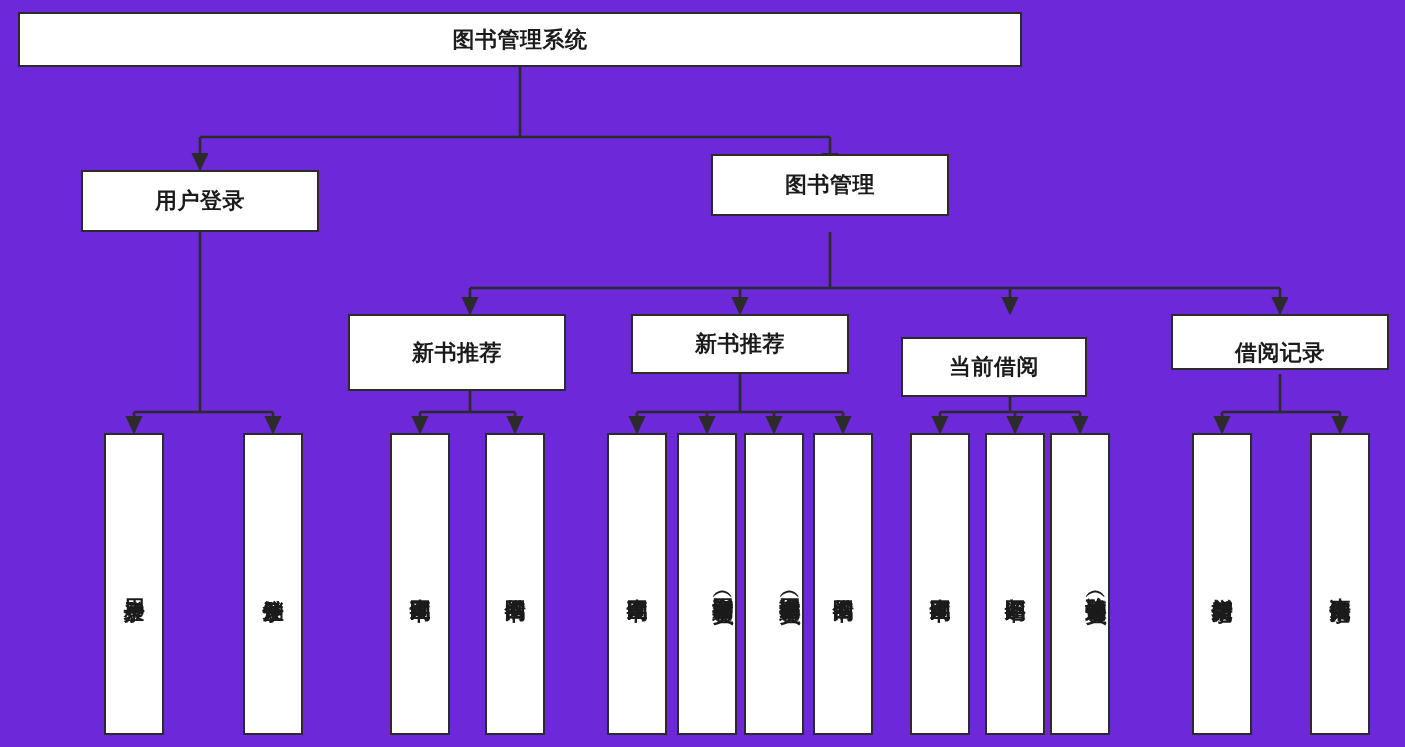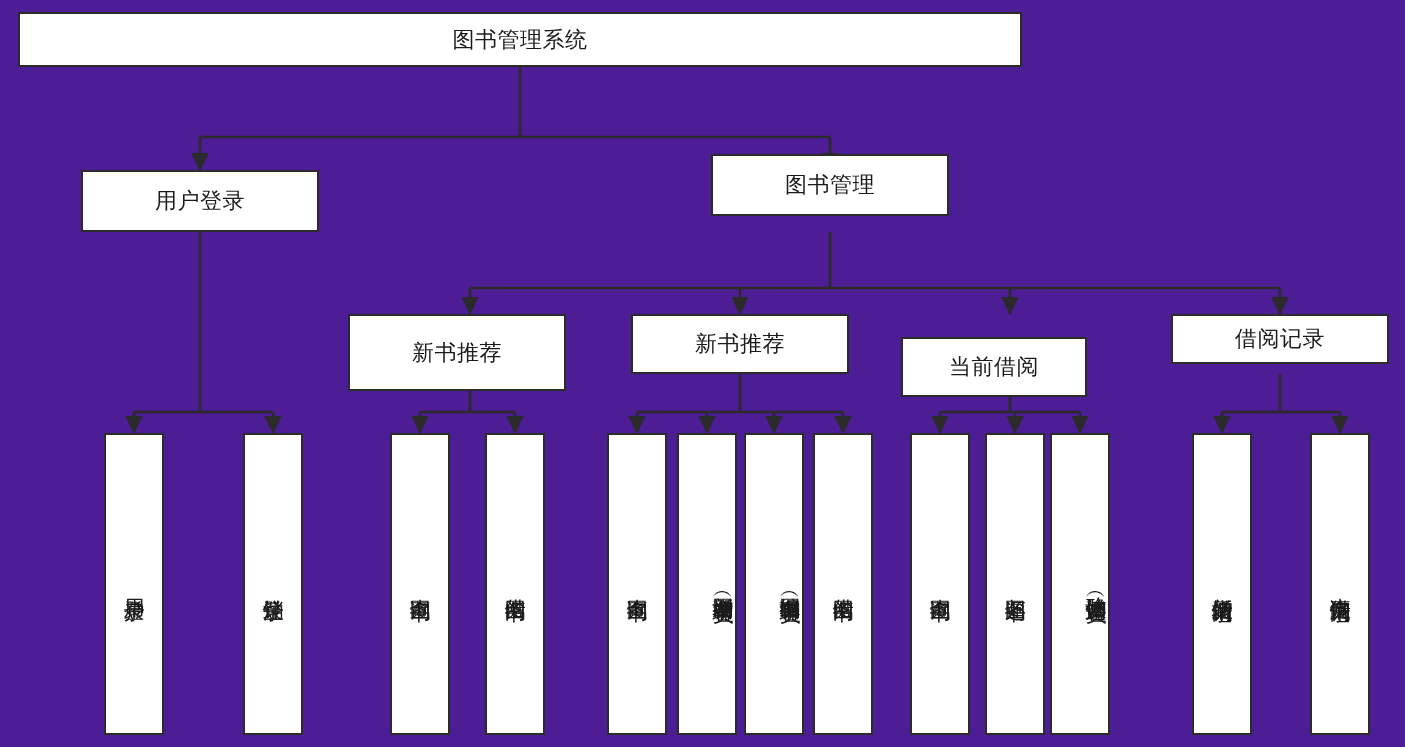--- a/index.html
+++ b/index.html
@@ -7,22 +7,23 @@
     padding: 0;
     background: #ffffff;
   }
   body {
     font-family: "DejaVu Sans", "Liberation Sans", sans-serif;
   }
   #canvas {
     position: relative;
     width: 1405px;
     height: 747px;
-    background: #4c1d95;
+    background: #6d28d9;
     overflow: hidden;
+    font-weight: bold;
   }
   #wires {
     position: absolute;
     left: 0;
     top: 0;
     width: 1405px;
     height: 747px;
   }
   .node {
     position: absolute;
@@ -126,21 +127,21 @@
       </div>
       <div class="node h-node" style="left: 348px; top: 314px; width: 218px; height: 77px;">
         <span>新书推荐</span>
       </div>
       <div class="node h-node" style="left: 631px; top: 314px; width: 218px; height: 60px;">
         <span>新书推荐</span>
       </div>
       <div class="node h-node" style="left: 901px; top: 314px; width: 186px; height: 60px; margin-top: 23px;">
         <span>当前借阅</span>
       </div>
-      <div class="node h-node" style="left: 1171px; top: 314px; width: 218px; height: 50px;">
+      <div class="node h-node" style="left: 1171px; top: 314px; width: 218px; height: 56px; align-items: flex-end;">
         <span>借阅记录</span>
       </div>
       <div class="node v-node" style="left: 104px; top: 433px; width: 60px; height: 302px;">
         <span>用户登录</span>
       </div>
       <div class="node v-node" style="left: 243px; top: 433px; width: 60px; height: 302px;">
         <span>注销登录</span>
       </div>
       <div class="node v-node" style="left: 390px; top: 433px; width: 60px; height: 302px;">
         <span>查询图书</span>

